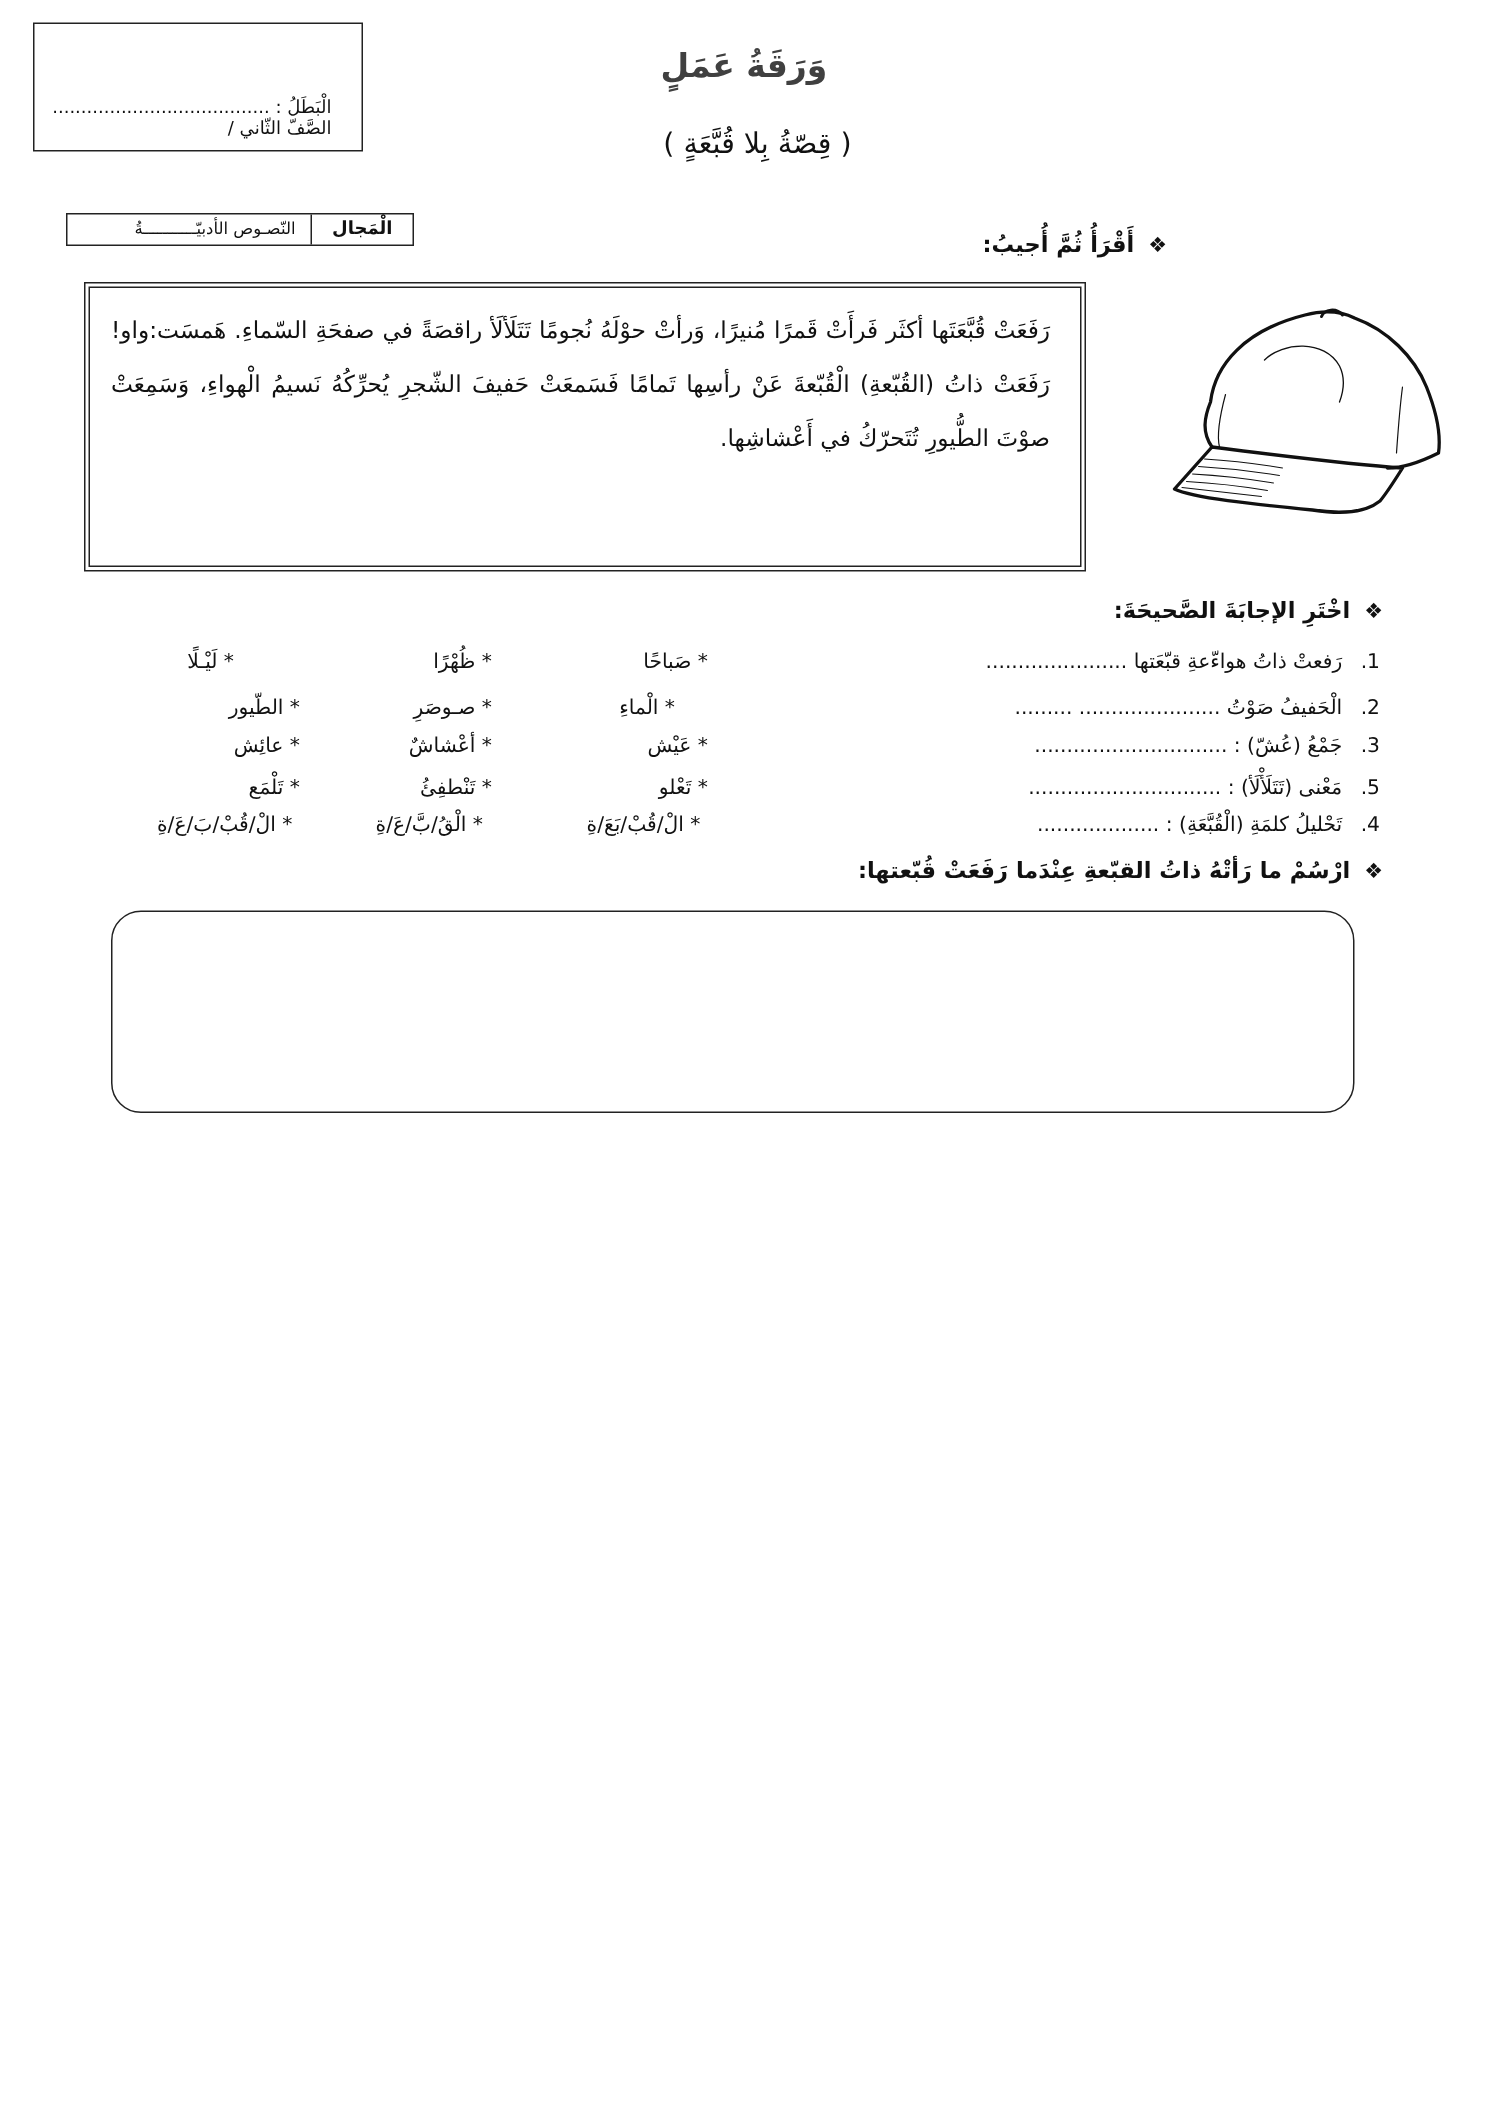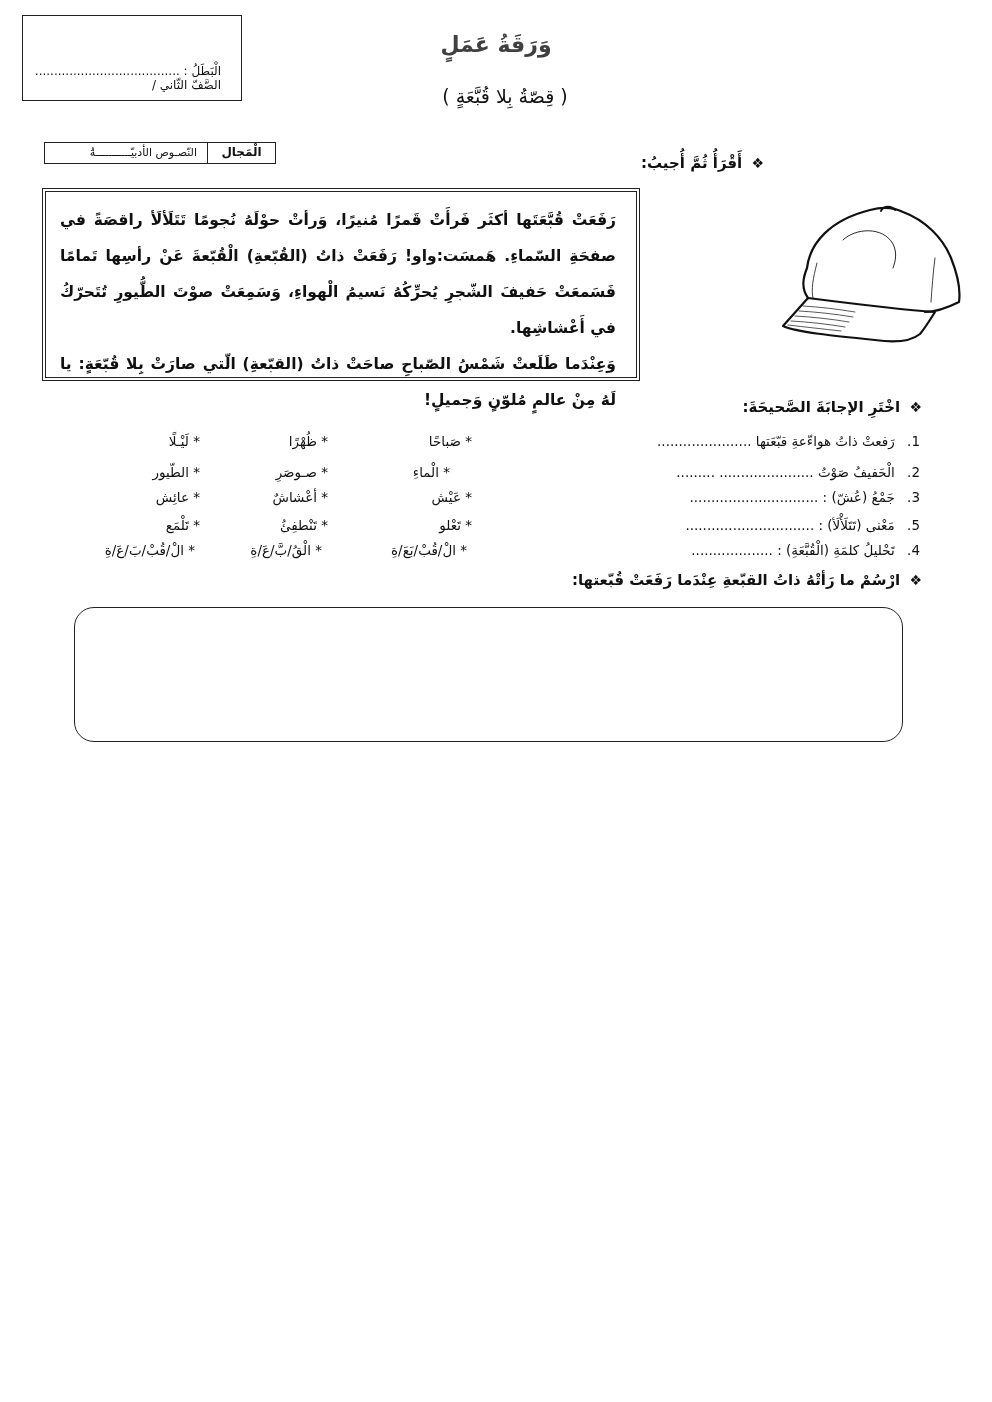--- a/index.html
+++ b/index.html
@@ -44,22 +44,22 @@
       flex: 1; font-size: 11px; text-align: right; padding-right: 10px; line-height: 19px;
       letter-spacing: 0.3px;
     }
 
     
     .heading { font-size: 15px; font-weight: bold; white-space: nowrap; direction: rtl; }
     .bullet { font-size: 14px; margin-left: 4px; }
 
     
     .passage-box {
-      left: 42px; top: 188px; width: 598px; height: 193px;
-      border: 1.5px solid #222; box-sizing: border-box; padding: 2px; font-weight: bold;
+      left: 56px; top: 188px; width: 668px; height: 193px;
+      border: 1.5px solid #222; box-sizing: border-box; padding: 2px;
     }
     .passage-inner {
       width: 100%; height: 100%; border: 1.5px solid #222; box-sizing: border-box;
       padding: 10px 20px 0 14px;
       font-size: 15.5px; line-height: 36px; text-align: justify; direction: rtl;
     }
     .passage-inner p { margin: 0; }
 
     
     .cap { left: 775px; top: 198px; width: 190px; height: 150px; }
@@ -88,29 +88,28 @@
 </div>
 
 <div class="abs title">وَرَقَةُ عَمَلٍ</div>
 <div class="abs subtitle">( قِصّةُ بِلا قُبَّعَةٍ )</div>
 
 <div class="abs domain-table">
   <div class="domain-label">الْمَجال</div>
   <div class="domain-value">النّصـوص الأدبيّـــــــــــةُ</div>
 </div>
 
-<div class="abs heading" style="right:228px; top:154px;">
+<div class="abs heading" style="right:214px; top:154px;">
   <span class="bullet">❖</span>
   <span>أَقْرَأُ ثُمَّ أُجيبُ:</span>
 </div>
 
 <div class="abs passage-box">
   <div class="passage-inner">
     <p>رَفَعَتْ قُبَّعَتَها أكثَر فَرأَتْ قَمرًا مُنيرًا، وَرأتْ حوْلَهُ نُجومًا تَتَلَألَأ راقصَةً في صفحَةِ السّماءِ. هَمسَت:واو! رَفَعَتْ ذاتُ (القُبّعةِ) الْقُبّعةَ عَنْ رأسِها تَمامًا فَسَمعَتْ حَفيفَ الشّجرِ يُحرِّكُهُ نَسيمُ الْهواءِ، وَسَمِعَتْ صوْتَ الطُّيورِ تُتَحرّكُ في أَعْشاشِها.</p>
-    <p>وَعِنْدَما طَلَعتْ شَمْسُ الصّباحِ صاحَتْ ذاتُ (القبّعةِ) الّتي صارَتْ بِلا قُبّعَةٍ: يا لَهُ مِنْ عالمٍ مُلوّنٍ وَجميلٍ!</p>
   </div>
 </div>
 
 <div class="abs cap">
   <svg width="190" height="150" viewBox="0 0 190 150" fill="none" stroke="#111" stroke-linecap="round" stroke-linejoin="round">
 
     <path d="M33 100 C26 90 28 80 32 70 C35 45 55 22 95 12 C110 8 120 10 128 14 C150 22 168 40 176 60 C182 75 186 90 184 104 C172 110 160 114 150 114" stroke-width="2.2"></path>
 
     <path d="M106 13 C108 8 116 7 120 12" stroke-width="2"></path>
 
@@ -133,21 +132,21 @@
   <span>اخْتَرِ الإجابَةَ الصَّحيحَةَ:</span>
 </div>
 
 <div class="q-row" style="top:433px; left:0; width:992px;">
   <span class="q-stem">
     <span class="q-num">1.</span>
     <span>رَفعتْ ذاتُ هواءّعةِ قبّعَتها ......................</span>
   </span>
   <span class="opt" style="right:520px;">* صَباحًا</span>
   <span class="opt" style="right:664px;">* ظُهْرًا</span>
-  <span class="opt" style="right:792px;">* لَيْـلًا</span>
+  <span class="opt" style="right:836px;">* لَيْـلًا</span>
 </div>
 
 <div class="q-row" style="top:464px; left:0; width:992px;">
   <span class="q-stem">
     <span class="q-num">2.</span>
     <span>الْحَفيفُ صَوْتُ ...................... .........</span>
   </span>
   <span class="opt" style="right:542px;">* الْماءِ</span>
   <span class="opt" style="right:664px;">* صـوصَرِ</span>
   <span class="opt" style="right:792px;">* الطّيور</span>

